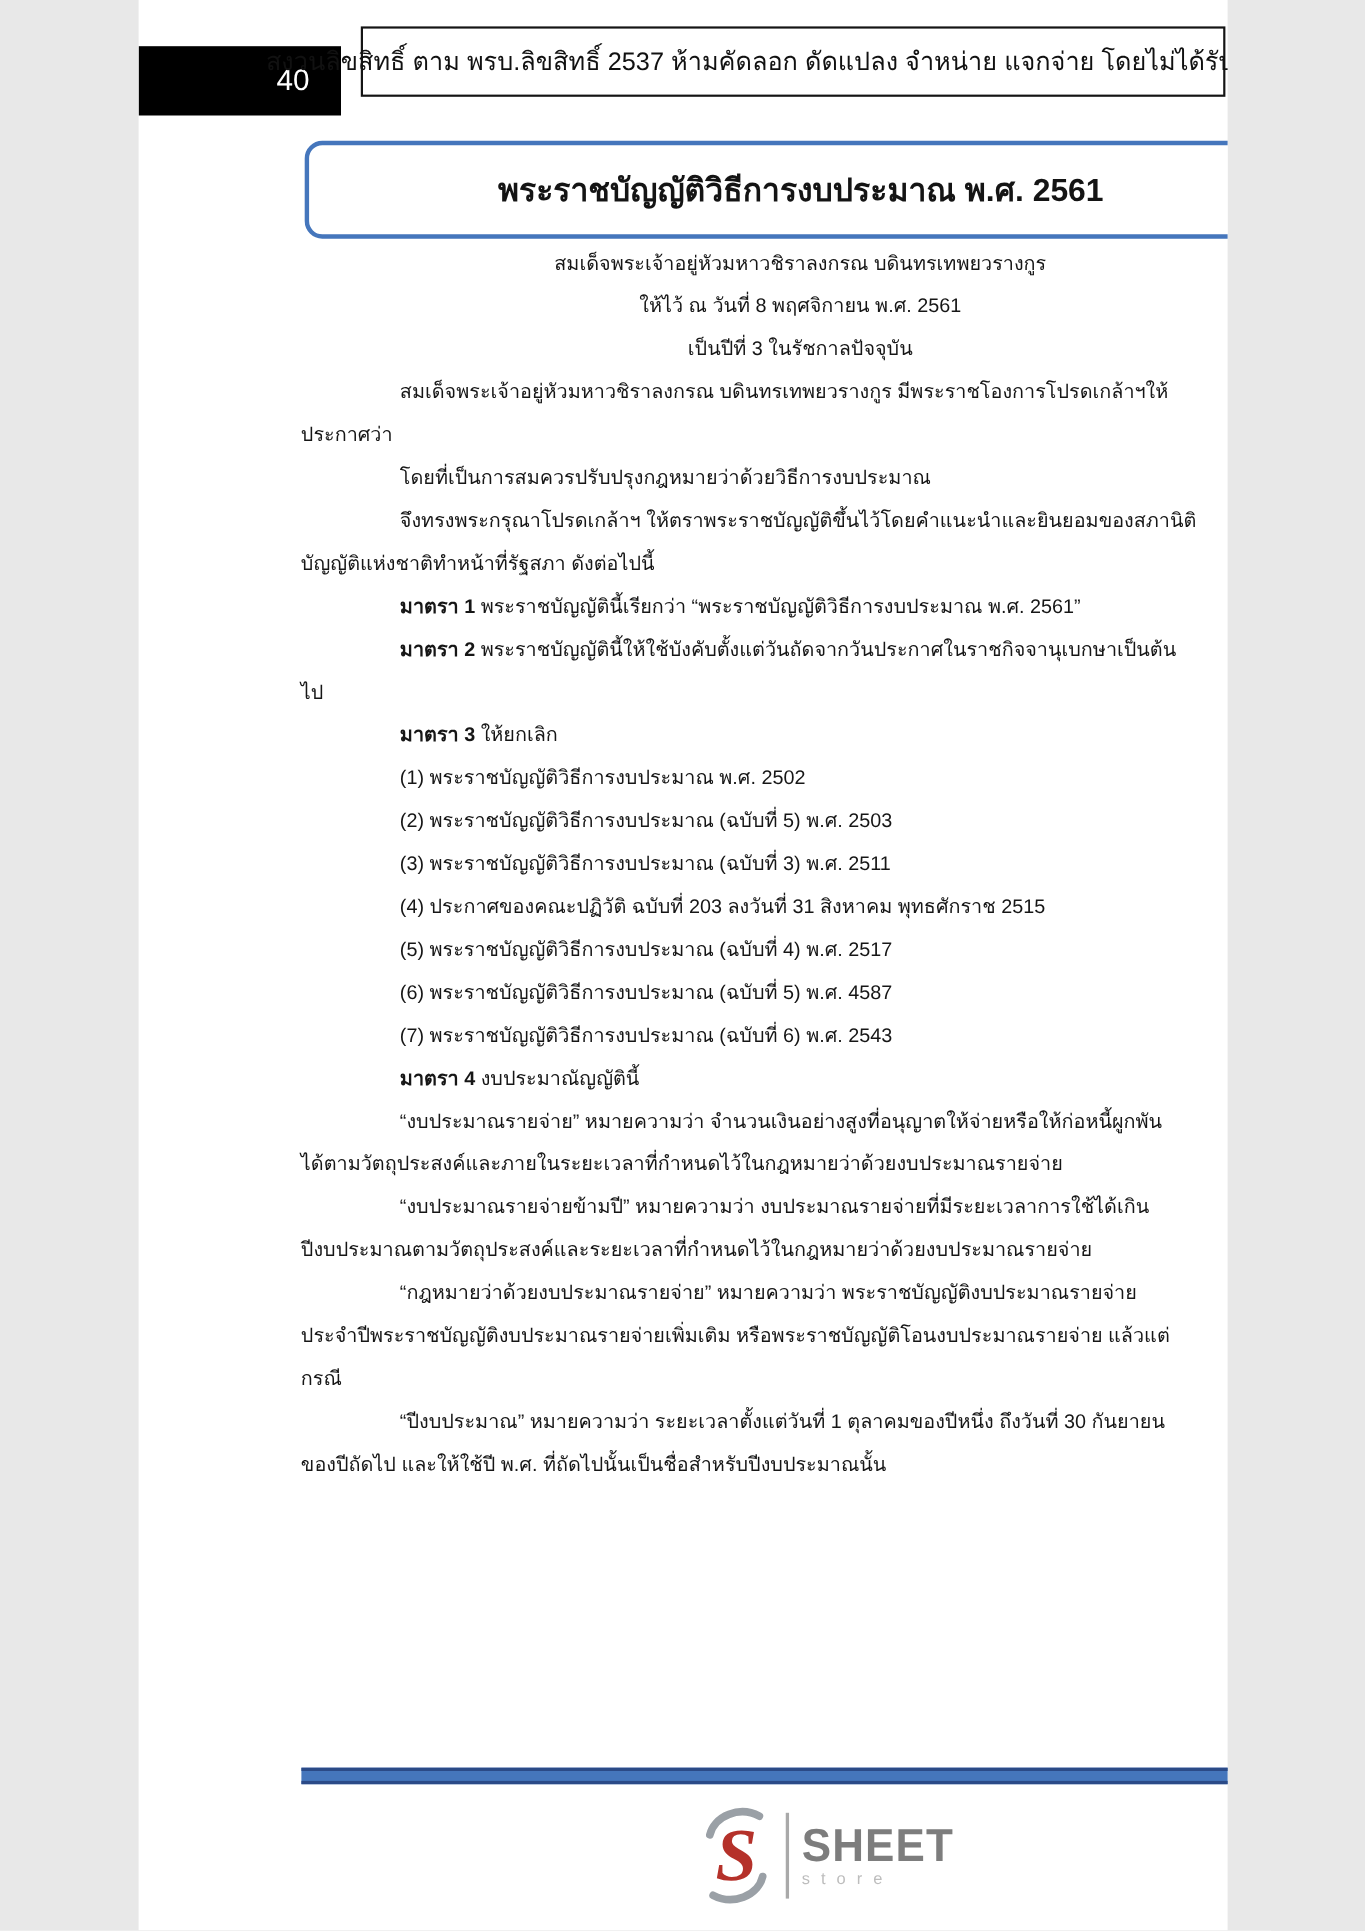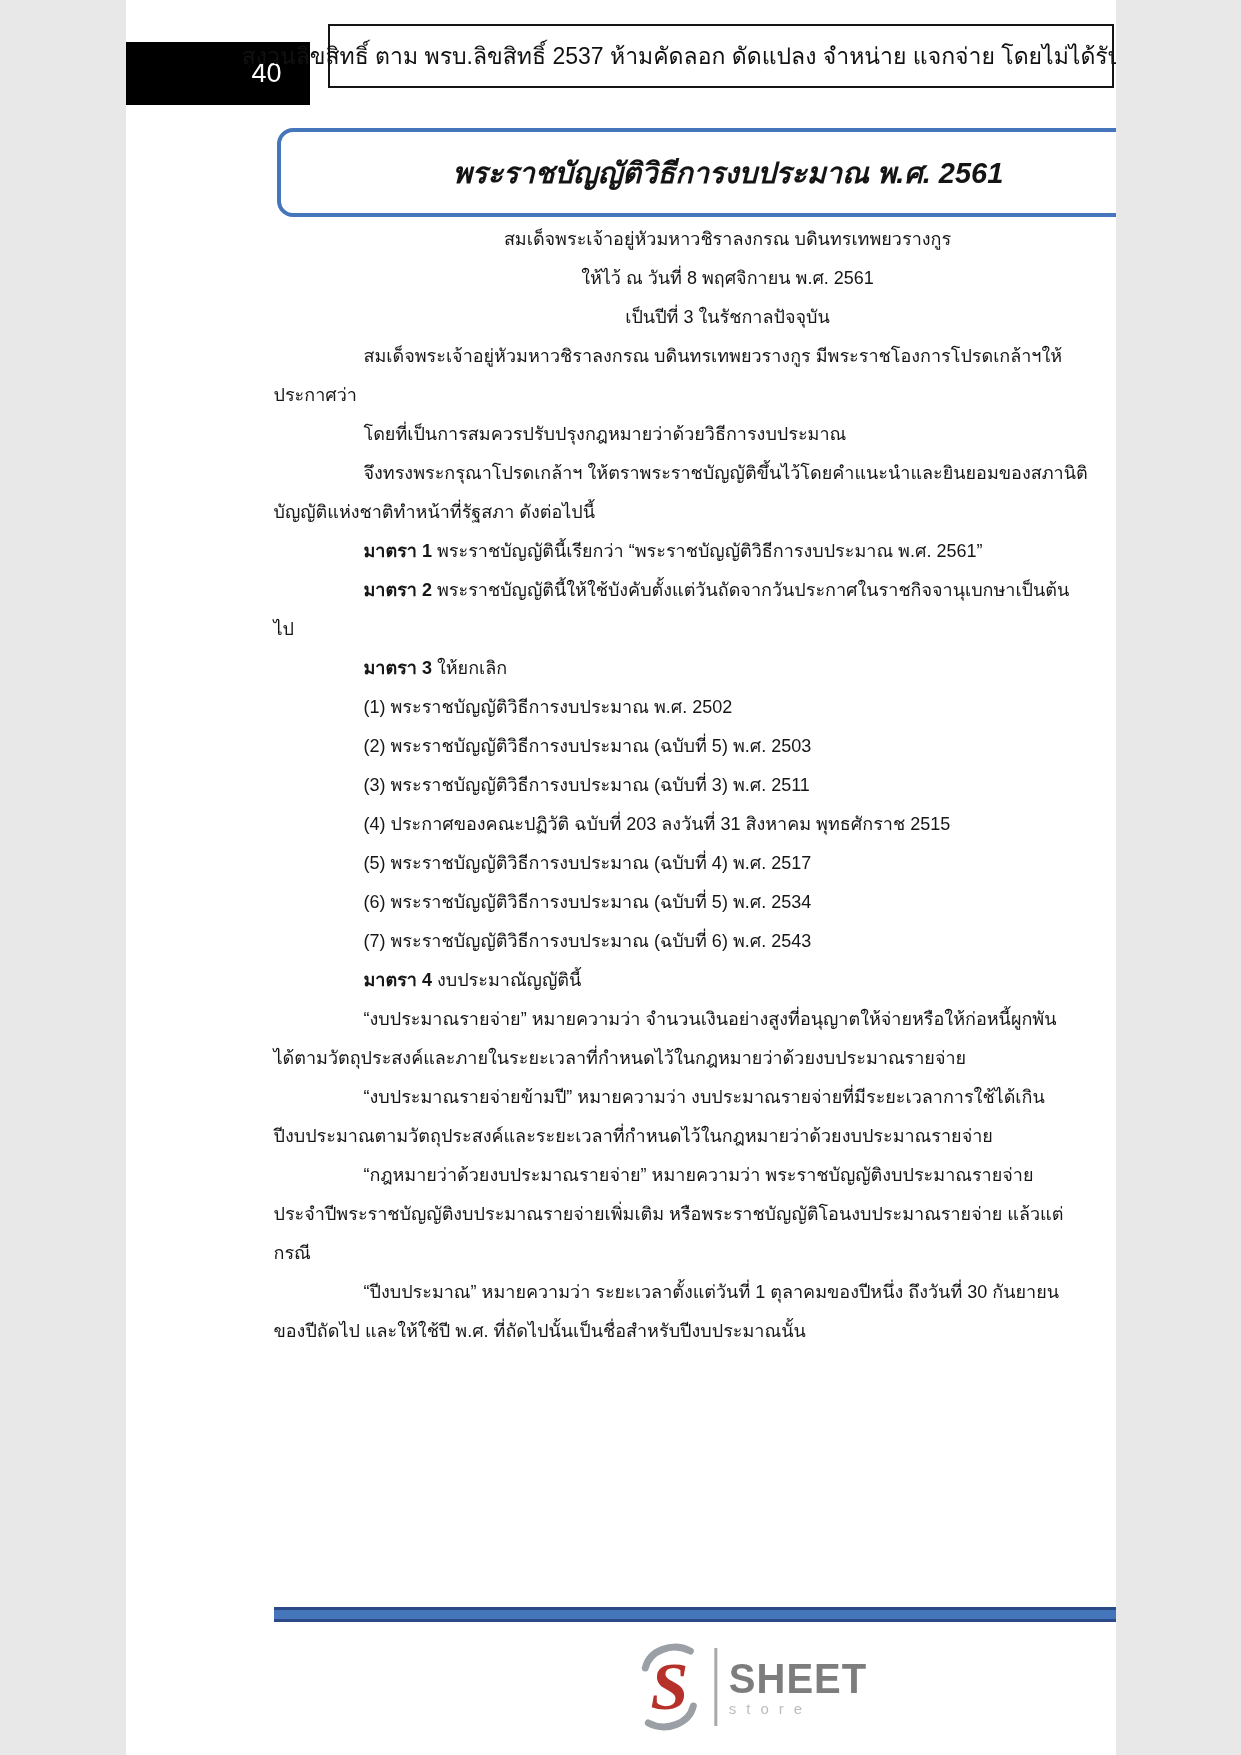--- a/index.html
+++ b/index.html
@@ -61,21 +61,20 @@
     background: #ffffff;
     display: flex;
     align-items: center;
     justify-content: center;
     box-sizing: border-box;
   }
   .title-box .title {
     font-size: 29px;
     font-weight: bold;
     color: #141414;
-    font-style: italic;
   }
   
   .body-col {
     position: absolute;
     left: 148px; top: 220px;
     width: 908px;
     font-size: 18px;
     line-height: 39px;
     color: #161616;
   }
@@ -155,21 +154,21 @@
       <div class="doc-line"><span>บัญญัติแห่งชาติทำหน้าที่รัฐสภา ดังต่อไปนี้</span></div>
       <div class="doc-line indent"><span class="lead-bold">มาตรา 1</span><span> พระราชบัญญัตินี้เรียกว่า “พระราชบัญญัติวิธีการงบประมาณ พ.ศ. 2561”</span></div>
       <div class="doc-line indent"><span class="lead-bold">มาตรา 2</span><span> พระราชบัญญัตินี้ให้ใช้บังคับตั้งแต่วันถัดจากวันประกาศในราชกิจจานุเบกษาเป็นต้น</span></div>
       <div class="doc-line"><span>ไป</span></div>
       <div class="doc-line indent"><span class="lead-bold">มาตรา 3</span><span> ให้ยกเลิก</span></div>
       <div class="doc-line indent"><span>(1) พระราชบัญญัติวิธีการงบประมาณ พ.ศ. 2502</span></div>
       <div class="doc-line indent"><span>(2) พระราชบัญญัติวิธีการงบประมาณ (ฉบับที่ 5) พ.ศ. 2503</span></div>
       <div class="doc-line indent"><span>(3) พระราชบัญญัติวิธีการงบประมาณ (ฉบับที่ 3) พ.ศ. 2511</span></div>
       <div class="doc-line indent"><span>(4) ประกาศของคณะปฏิวัติ ฉบับที่ 203 ลงวันที่ 31 สิงหาคม พุทธศักราช 2515</span></div>
       <div class="doc-line indent"><span>(5) พระราชบัญญัติวิธีการงบประมาณ (ฉบับที่ 4) พ.ศ. 2517</span></div>
-      <div class="doc-line indent"><span>(6) พระราชบัญญัติวิธีการงบประมาณ (ฉบับที่ 5) พ.ศ. 2534</span></div>
+      <div class="doc-line indent"><span>(6) พระราชบัญญัติวิธีการงบประมาณ (ฉบับที่ 5) พ.ศ. 4587</span></div>
       <div class="doc-line indent"><span>(7) พระราชบัญญัติวิธีการงบประมาณ (ฉบับที่ 6) พ.ศ. 2543</span></div>
       <div class="doc-line indent"><span class="lead-bold">มาตรา 4</span><span> งบประมาณัญญัตินี้</span></div>
       <div class="doc-line indent"><span>“งบประมาณรายจ่าย” หมายความว่า จำนวนเงินอย่างสูงที่อนุญาตให้จ่ายหรือให้ก่อหนี้ผูกพัน</span></div>
       <div class="doc-line"><span>ได้ตามวัตถุประสงค์และภายในระยะเวลาที่กำหนดไว้ในกฎหมายว่าด้วยงบประมาณรายจ่าย</span></div>
       <div class="doc-line indent"><span>“งบประมาณรายจ่ายข้ามปี” หมายความว่า งบประมาณรายจ่ายที่มีระยะเวลาการใช้ได้เกิน</span></div>
       <div class="doc-line"><span>ปีงบประมาณตามวัตถุประสงค์และระยะเวลาที่กำหนดไว้ในกฎหมายว่าด้วยงบประมาณรายจ่าย</span></div>
       <div class="doc-line indent"><span>“กฎหมายว่าด้วยงบประมาณรายจ่าย” หมายความว่า พระราชบัญญัติงบประมาณรายจ่าย</span></div>
       <div class="doc-line"><span>ประจำปีพระราชบัญญัติงบประมาณรายจ่ายเพิ่มเติม หรือพระราชบัญญัติโอนงบประมาณรายจ่าย แล้วแต่</span></div>
       <div class="doc-line"><span>กรณี</span></div>
       <div class="doc-line indent"><span>“ปีงบประมาณ” หมายความว่า ระยะเวลาตั้งแต่วันที่ 1 ตุลาคมของปีหนึ่ง ถึงวันที่ 30 กันยายน</span></div>

